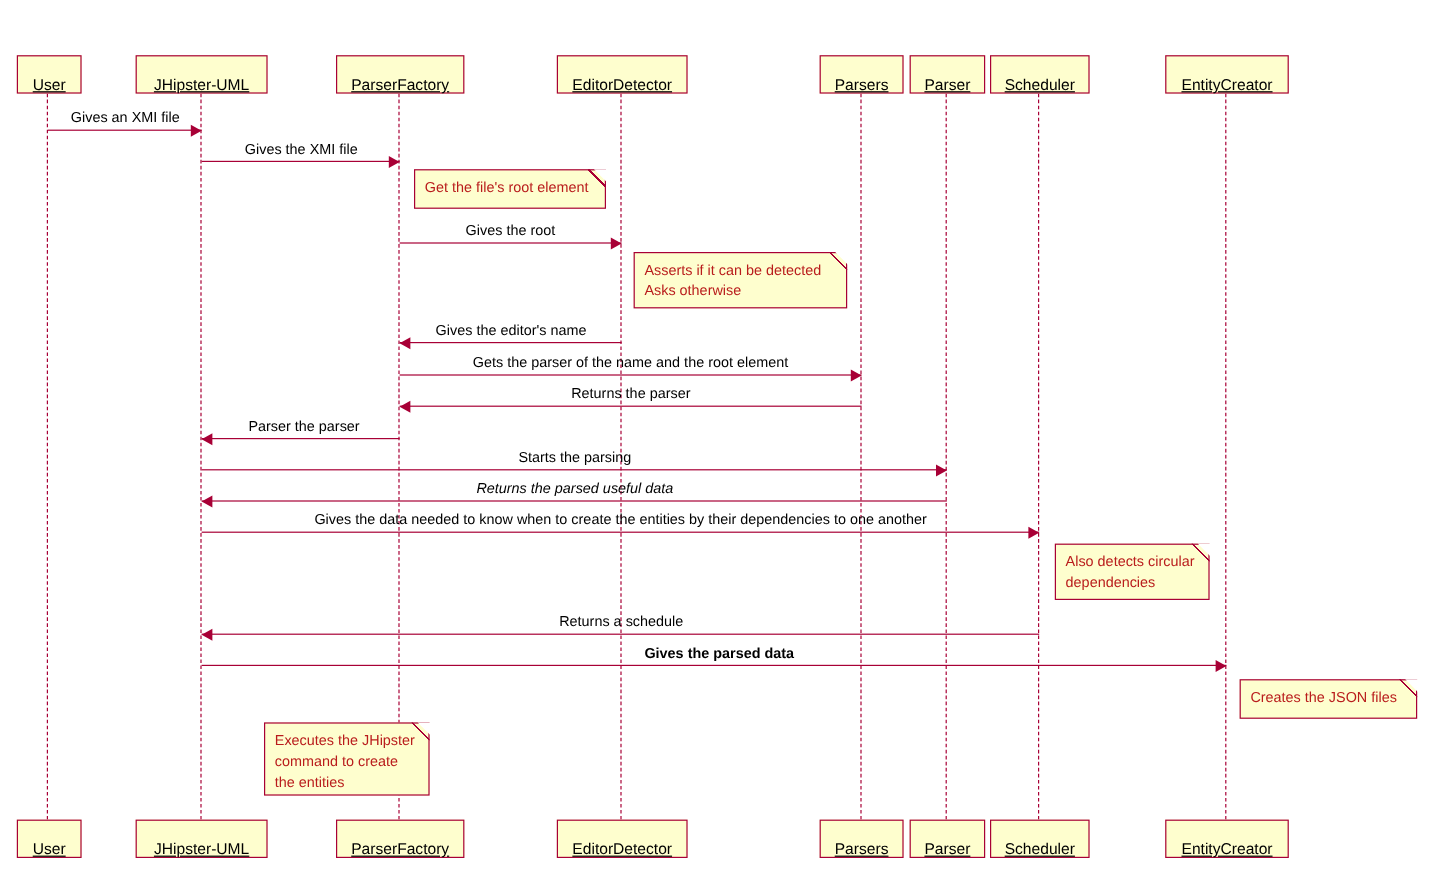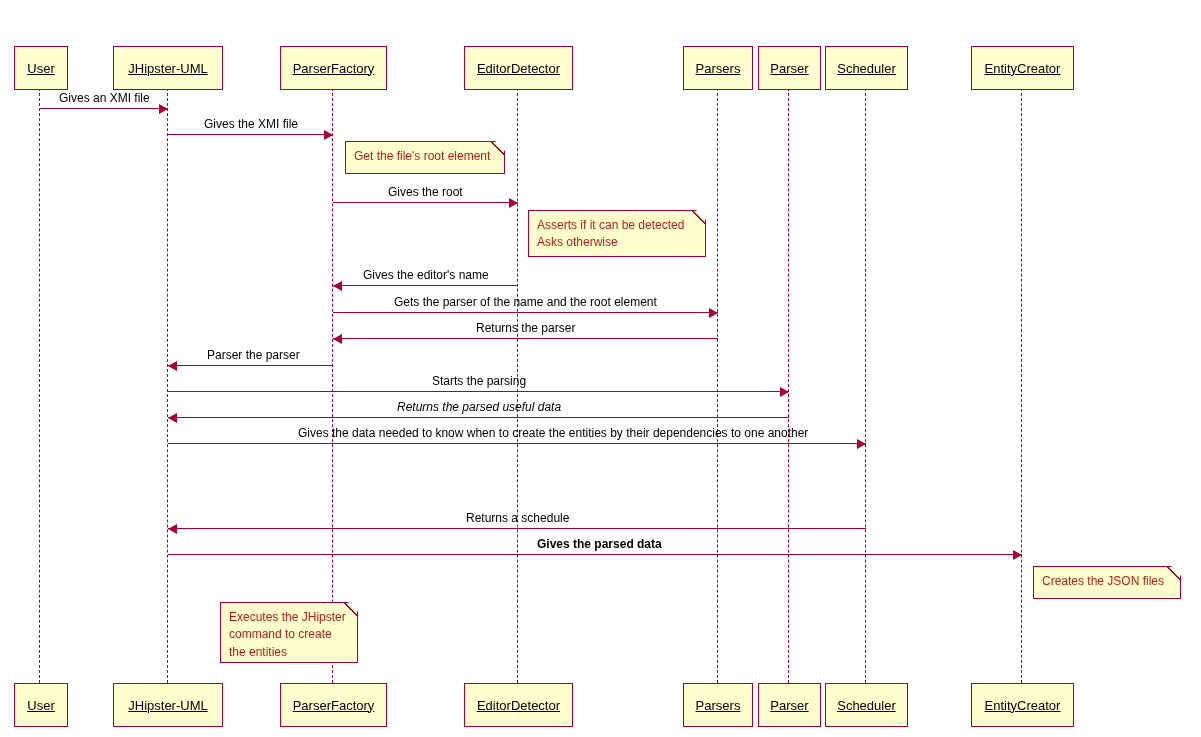--- a/index.html
+++ b/index.html
@@ -17,23 +17,23 @@
     background: #ffffff;
     overflow: hidden;
   }
   
   .participant {
     position: absolute;
     box-sizing: border-box;
     background: #FEFECE;
     border: 1.5px solid #A80036;
     display: flex;
-    align-items: center;
+    align-items: flex-end;
     justify-content: center;
-    height: 44px;
+    height: 32px;
   }
   .participant .plabel {
     font-size: 13px;
     color: #000000;
     text-decoration: underline;
     white-space: nowrap;
     line-height: 1;
   }
   
   .lifeline {
@@ -184,27 +184,29 @@
     <div class="msg-arrow left" style="top: 360.5px; left: 168px;"></div>
     <div class="msg-label" style="top: 349px; left: 207px; visibility: visible;">Parser the parser</div>
     <div class="msg" style="left: 168px; top: 391px; width: 621px;"></div>
     <div class="msg-arrow right" style="top: 386.5px; left: 780px;"></div>
     <div class="msg-label" style="top: 375px; left: 432px; visibility: visible;">Starts the parsing</div>
     <div class="msg" style="left: 168px; top: 417px; width: 621px;"></div>
     <div class="msg-arrow left" style="top: 412.5px; left: 168px;"></div>
     <div class="msg-label" style="top: 401px; left: 397px; visibility: visible; font-style: italic;">Returns the parsed useful data</div>
     <div class="msg" style="left: 168px; top: 443px; width: 698px;"></div>
     <div class="msg-arrow right" style="top: 438.5px; left: 857px;"></div>
-    <div class="msg-label" style="top: 427px; left: 262px; visibility: visible; margin-left: 36px;">Gives the data needed to know when to create the entities by their dependencies to one another</div>
+    <div class="msg-label" style="top: 427px; left: 262px; visibility: visible;">Gives the data needed to know when to create the entities by their dependencies to one another</div>
     <div class="msg" style="left: 168px; top: 528px; width: 698px;"></div>
     <div class="msg-arrow left" style="top: 523.5px; left: 168px;"></div>
     <div class="msg-label" style="top: 512px; left: 466px; visibility: visible;">Returns a schedule</div>
     <div class="msg" style="left: 168px; top: 554px; width: 854px;"></div>
     <div class="msg-arrow right" style="top: 549.5px; left: 1013px;"></div>
     <div class="msg-label" style="top: 538px; left: 537px; visibility: visible; font-weight: bold;">Gives the parsed data</div>
     <div class="note" style="left: 345px; top: 141px; width: 160px; height: 33px;"><span>Get the file's root element</span></div>
     <div class="note" style="left: 528px; top: 210px; width: 178px; height: 47px;"><span>Asserts if it can be detected
 Asks otherwise</span></div>
+    <div class="note" style="left: 879px; top: 453px; width: 129px; height: 47px;"><span>Also detects circular
+dependencies</span></div>
     <div class="note" style="left: 1033px; top: 566px; width: 148px; height: 33px;"><span>Creates the JSON files</span></div>
     <div class="note" style="left: 180px; top: 602px; width: 138px; height: 61px; margin-left: 40px;"><span>Executes the JHipster
 command to create
 the entities</span></div>
   </div>
 
 </body></html>

